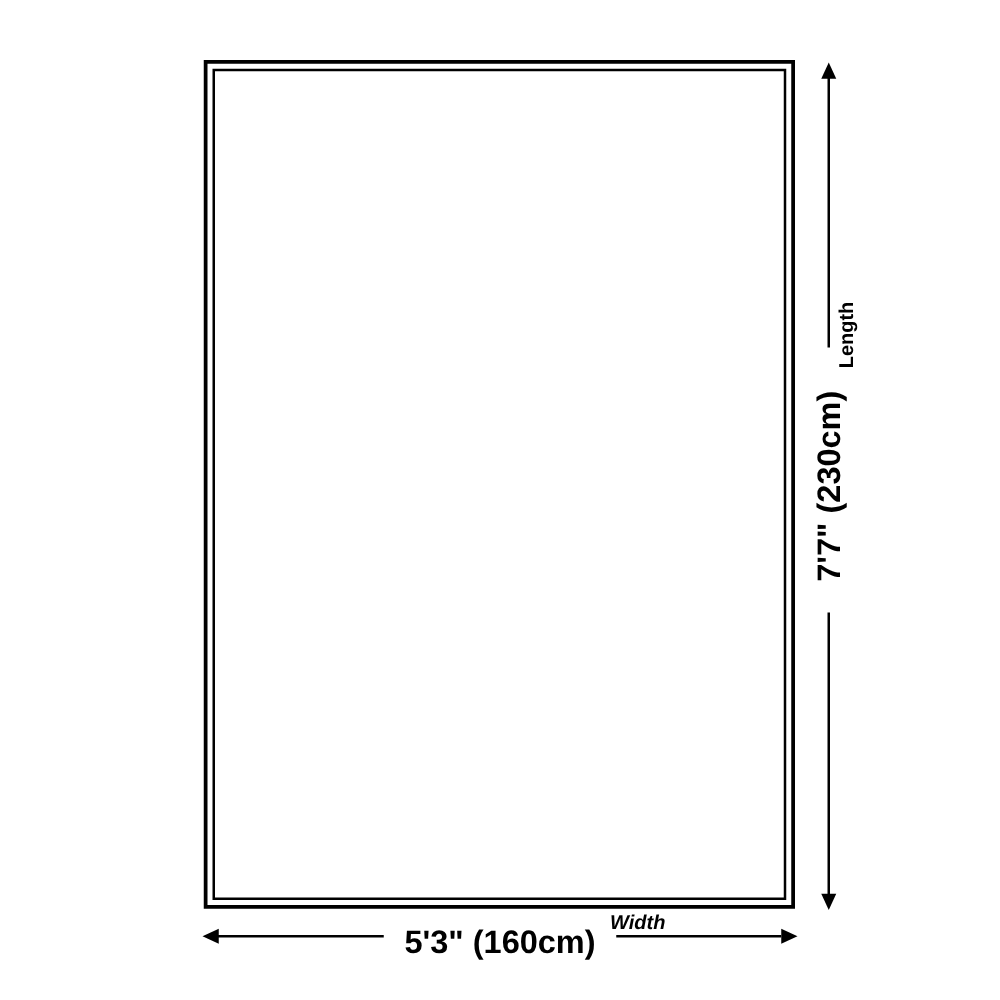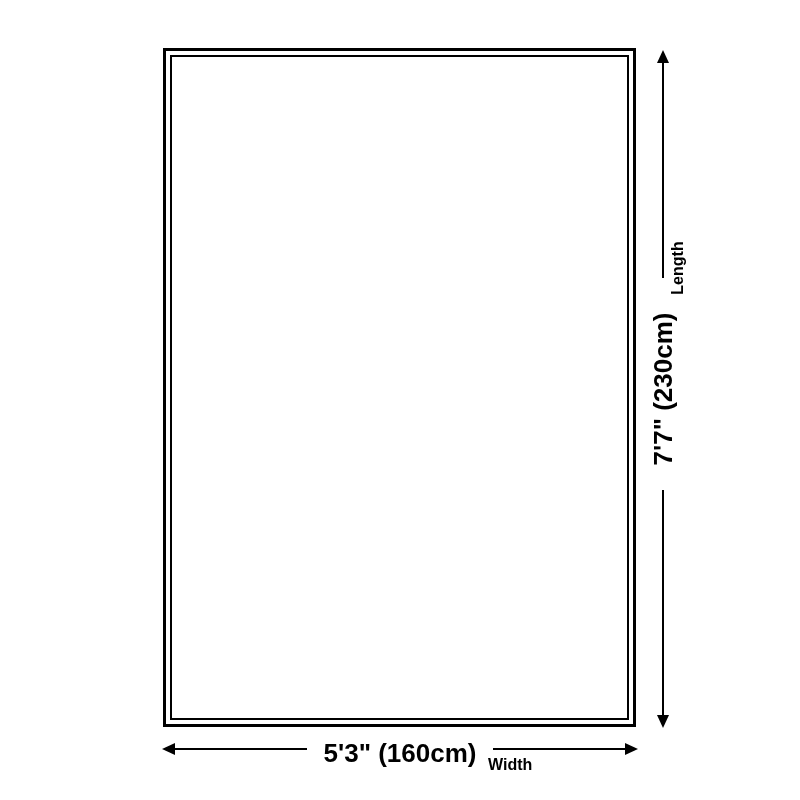--- a/index.html
+++ b/index.html
@@ -76,21 +76,21 @@
     font-size: 16px;
     font-weight: 700;
     line-height: 16px;
     white-space: nowrap;
   }
   .h-value {
     left: 307px; top: 740px; width: 186px;
     text-align: center;
   }
   .h-axis-label {
-    left: 488px; top: 757px;
+    left: 488px; top: 731px; font-style: italic;
   }
   .rot {
     transform: translate(-50%, -50%) rotate(-90deg);
     transform-origin: center center;
   }
   .v-value { left: 663px; top: 389px; }
   .v-axis-label { left: 678px; top: 268px; }
 </style>
 </head>
 <body>

